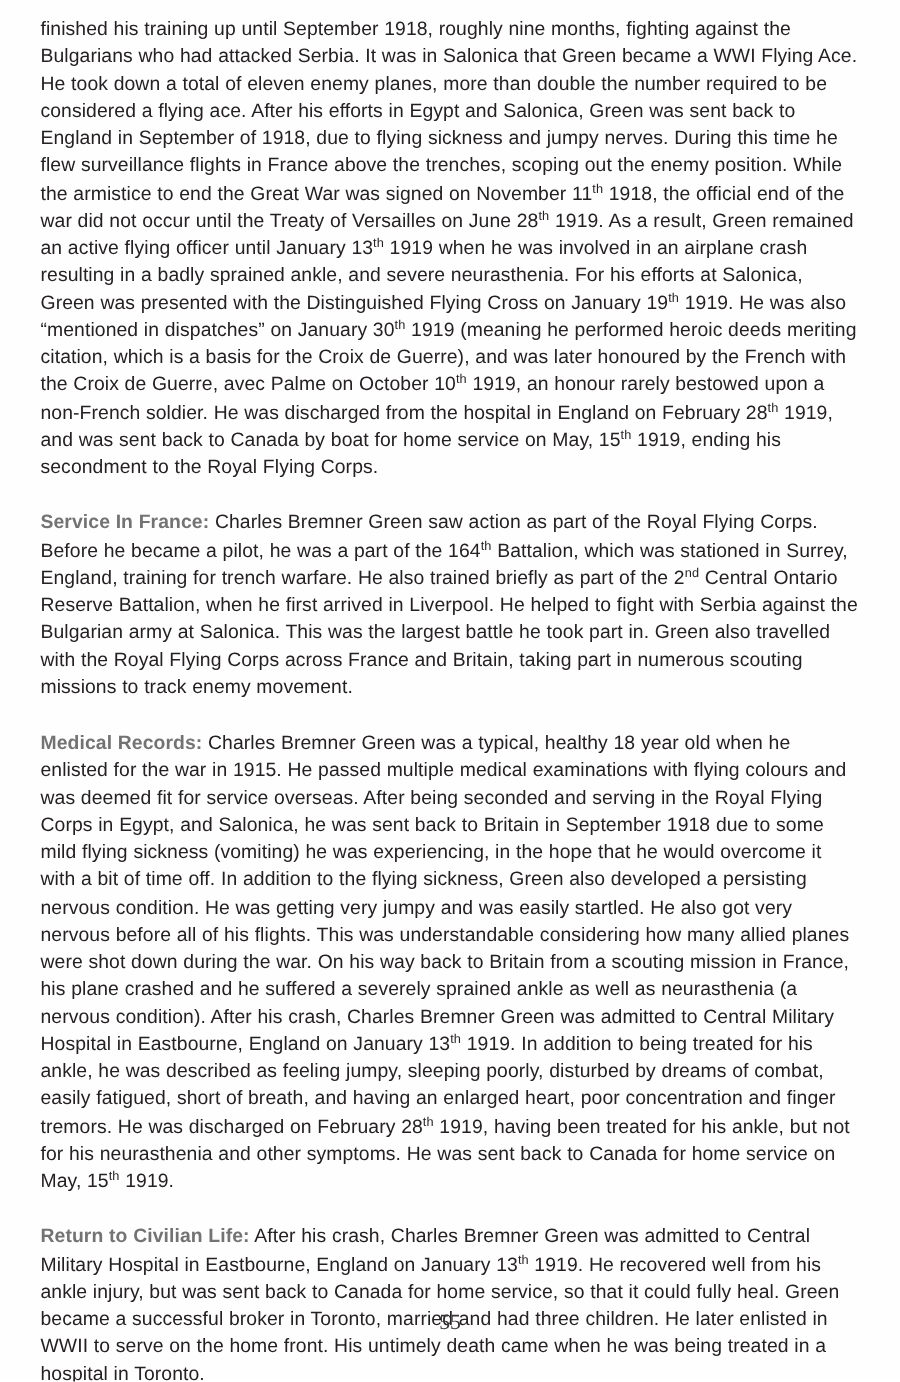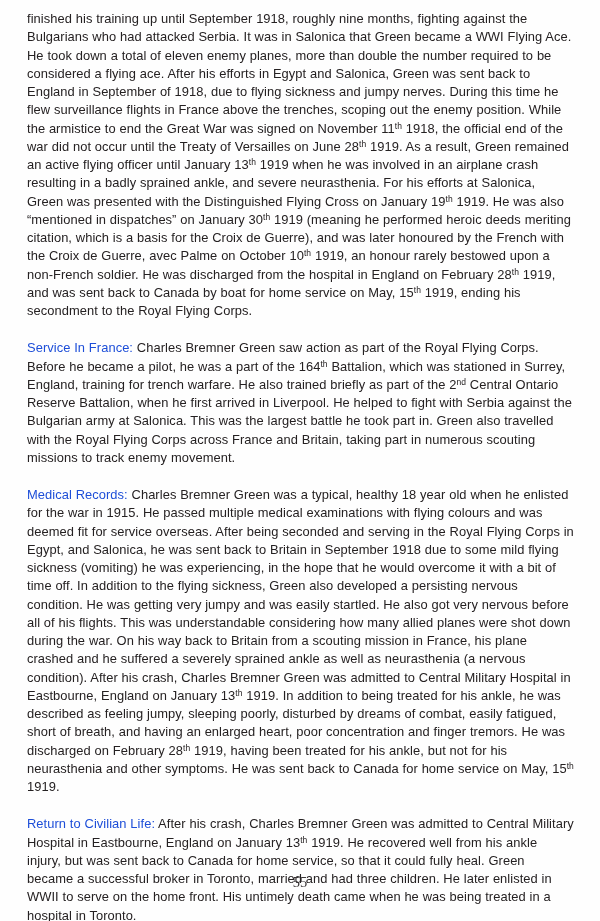--- a/index.html
+++ b/index.html
@@ -37,22 +37,22 @@
     line-height: 18.25px;
     color: #252122;
     text-align: left;
     letter-spacing: 0.005em;
     word-spacing: 0.01em;
   }
   .para:last-child {
     margin-bottom: 0;
   }
   .sec-head {
-    font-weight: normal;
-    color: #1d4ed8;
+    font-weight: bold;
+    color: #737373;
   }
   sup {
     font-size: 0.66em;
     line-height: 0;
     vertical-align: 0.52em;
   }
   .page-number {
     position: absolute;
     left: 0;
     top: 874px;

